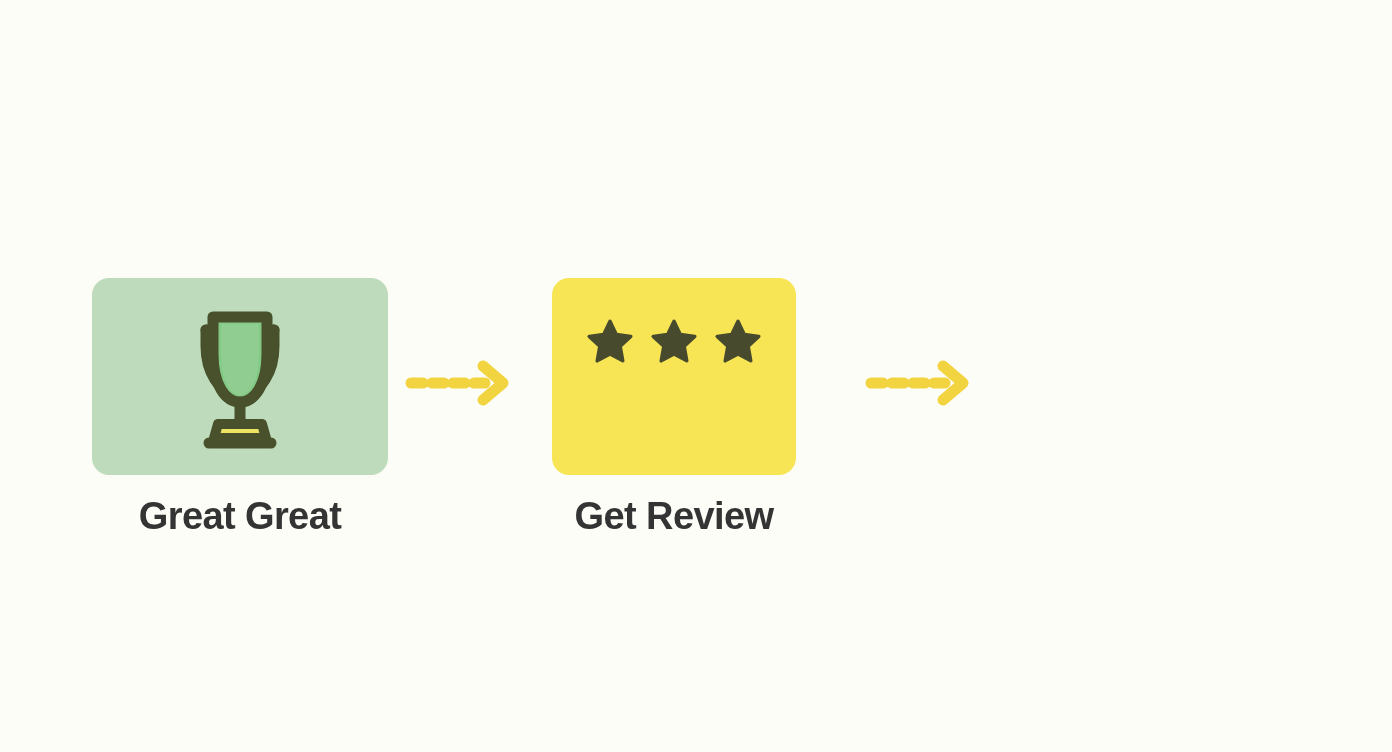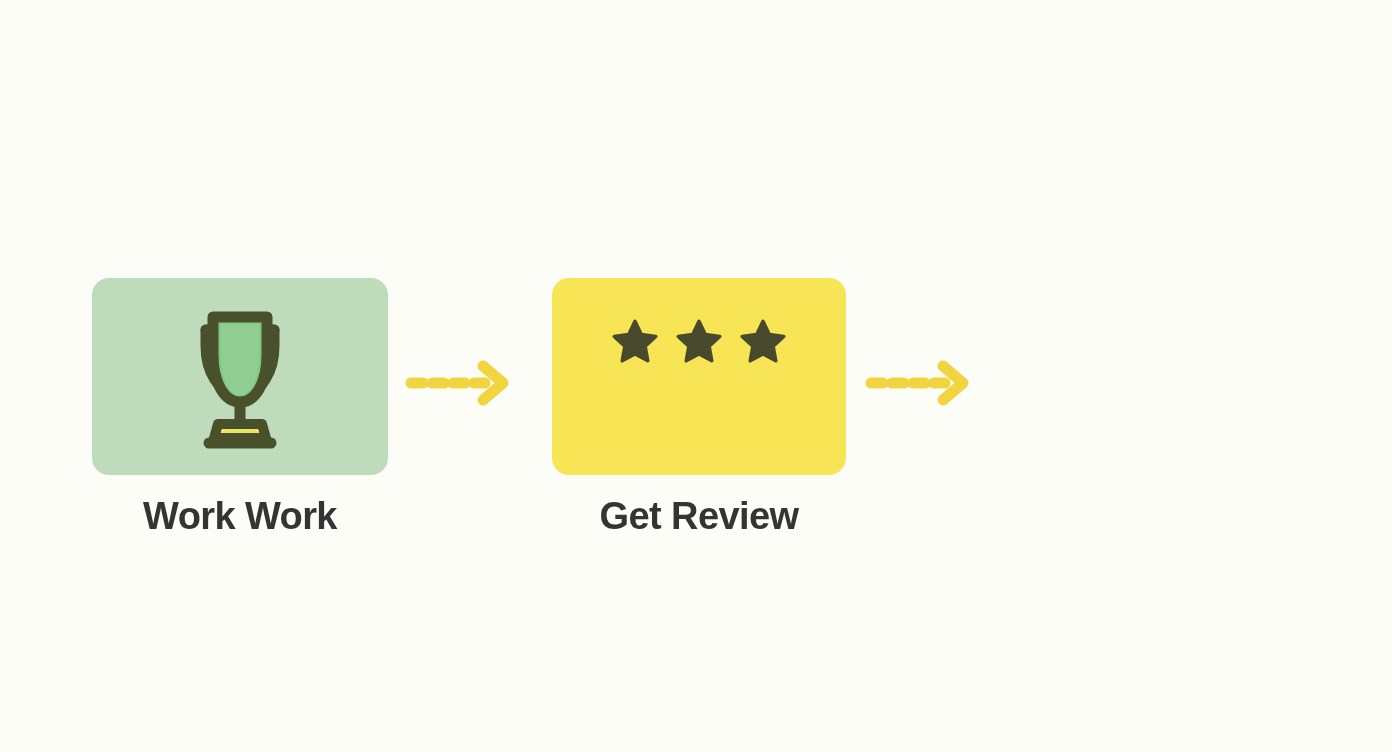--- a/index.html
+++ b/index.html
@@ -30,21 +30,21 @@
     height: 270px;
   }
 
   .step {
     position: absolute;
     top: 0;
     width: 296px;
   }
 
   .step-1 { left: 92px;  width: 296px; }
-  .step-2 { left: 552px; width: 294px; }
+  .step-2 { left: 552px; width: 244px; }
   .step-3 { left: 1012px; width: 292px; }
 
   .card {
     width: 100%;
     height: 197px;
     border-radius: 17px;
     position: relative;
     overflow: hidden;
   }
 
@@ -128,21 +128,21 @@
             <path d="M45 20 L83 20 L83 50 C83 76 74 91 64 91 C54 91 45 76 45 50 Z" fill="#8FCE90"></path>
 
             <path d="M64 98 L64 116" fill="none" stroke="#49502C" stroke-width="11" stroke-linecap="butt"></path>
 
             <path d="M42 120 L86 120 L90 134 L38 134 Z" fill="#EDE463" stroke="#49502C" stroke-width="10" stroke-linejoin="round"></path>
 
             <path d="M33 139 L95 139" fill="none" stroke="#49502C" stroke-width="11" stroke-linecap="round"></path>
           </svg>
         </div>
       </div>
-      <div class="card-label">Work Work</div>
+      <div class="card-label">Great Great</div>
     </div>
 
     <div class="arrow arrow-1">
       <svg viewBox="0 0 122 46" xmlns="http://www.w3.org/2000/svg">
         <line x1="8" y1="23" x2="82" y2="23" stroke="#F2D440" stroke-width="11" stroke-linecap="round" stroke-dasharray="12 9"></line>
         <path d="M80 6 L100 23 L80 40" fill="none" stroke="#F2D440" stroke-width="11" stroke-linecap="round" stroke-linejoin="round"></path>
       </svg>
     </div>
 
     <div class="step step-2">

